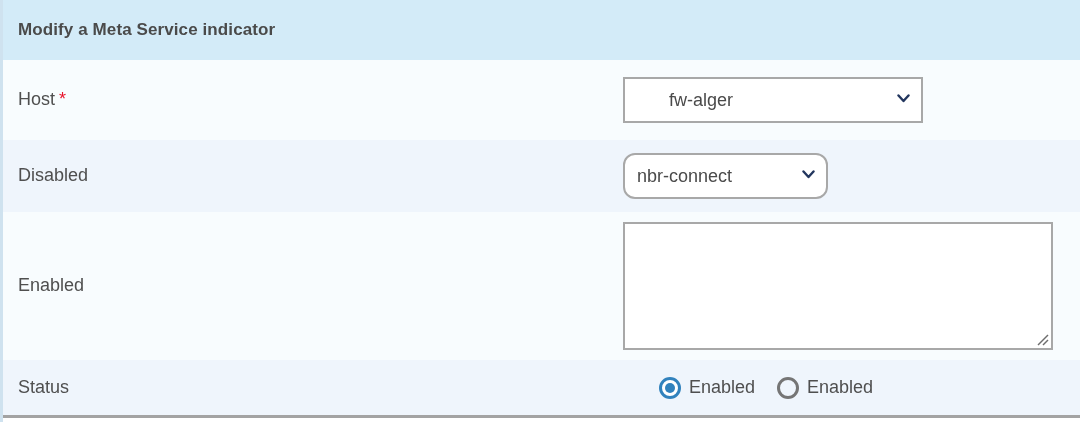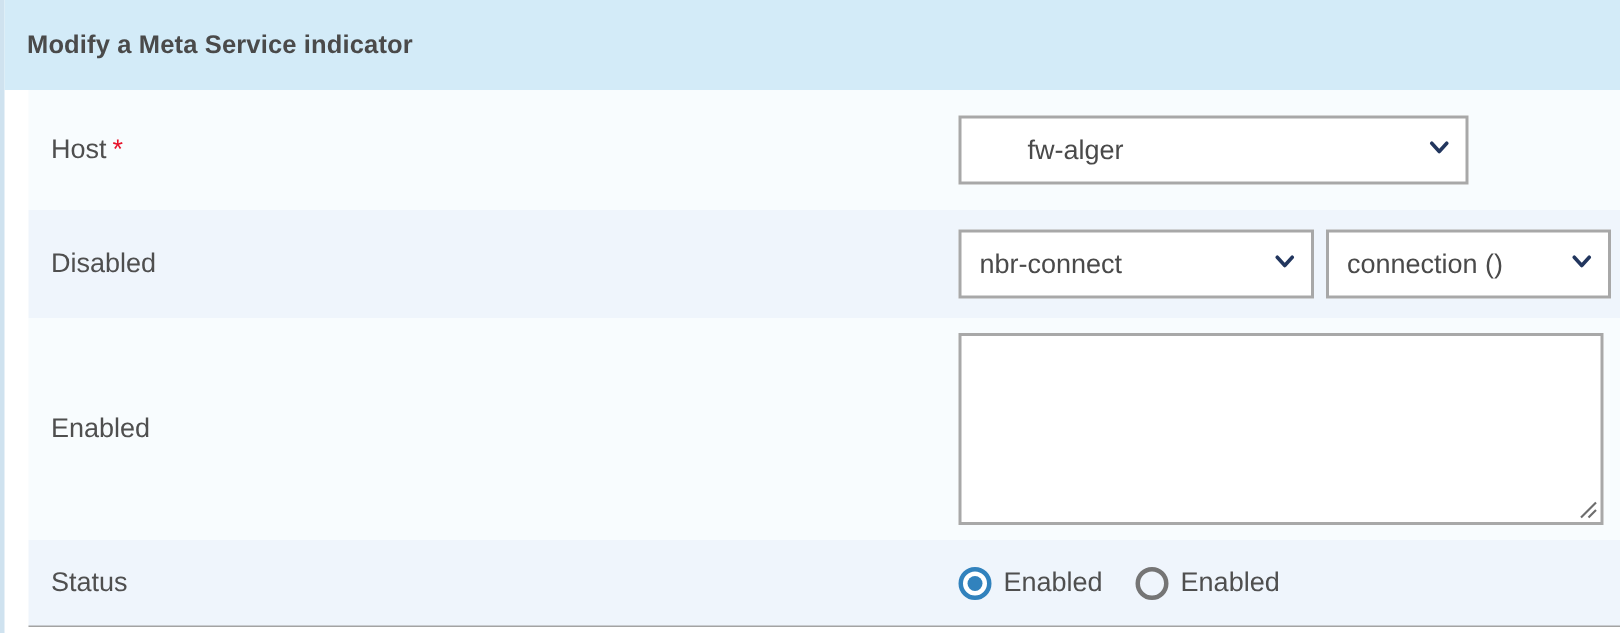--- a/index.html
+++ b/index.html
@@ -42,29 +42,28 @@
     color: #4a4a4a;
     letter-spacing: 0.1px;
   }
 
   
   .form-row {
     display: flex;
     align-items: center;
     box-sizing: border-box;
     padding-left: 15px;
-    margin-left: 16px;
   }
   .form-row.row-odd  { background: #f8fcfe; }
   .form-row.row-even { background: #eff5fc; }
 
   .row-host     { flex: 0 0 80px; }
   .row-service  { flex: 0 0 72px; }
   .row-comments { flex: 0 0 148px; }
-  .row-status   { flex: 0 0 58px; border-bottom: 1px solid #a3a3a3; }
+  .row-status   { flex: 0 0 58px; border-bottom: 3px solid #a3a3a3; gap: 36px; }
 
   .row-label {
     width: 605px;
     flex: 0 0 605px;
     font-size: 18px;
     color: #4f4f4f;
     line-height: 1.2;
   }
   .req-star {
     color: #e8132b;
@@ -85,22 +84,22 @@
     box-sizing: border-box;
     background: #ffffff;
     border: 2px solid #a8a8a8;
     display: flex;
     align-items: center;
     padding: 0 34px 0 12px;
     font-size: 18px;
     color: #4a4a4a;
     white-space: nowrap;
   }
-  .select-host    { width: 340px; padding-left: 44px; }
-  .select-service { width: 237px; }
+  .select-host    { width: 300px; padding-left: 44px; }
+  .select-service { width: 205px; border-radius: 12px; }
   .select-metric  { width: 190px; margin-left: 8px; }
 
   .chevron {
     position: absolute;
     right: 11px;
     top: 50%;
     width: 13px;
     height: 13px;
     margin-top: -8px;
     pointer-events: none;
@@ -189,28 +188,20 @@
         </span>
       </div>
     </div>
   </div>
 
   <div class="form-row row-service row-even">
     <div class="row-label">Disabled</div>
     <div class="row-field">
       <div class="select-box select-service">
         <span>nbr-connect</span>
-        <span class="chevron">
-          <svg width="13" height="13" viewBox="0 0 13 13">
-            <polyline points="1.5,3.5 6.5,9 11.5,3.5" fill="none" stroke="#22365e" stroke-width="2.4" stroke-linecap="round" stroke-linejoin="round"></polyline>
-          </svg>
-        </span>
-      </div>
-      <div class="select-box select-metric">
-        <span>connection ()</span>
         <span class="chevron">
           <svg width="13" height="13" viewBox="0 0 13 13">
             <polyline points="1.5,3.5 6.5,9 11.5,3.5" fill="none" stroke="#22365e" stroke-width="2.4" stroke-linecap="round" stroke-linejoin="round"></polyline>
           </svg>
         </span>
       </div>
     </div>
   </div>
 
   <div class="form-row row-comments row-odd">

